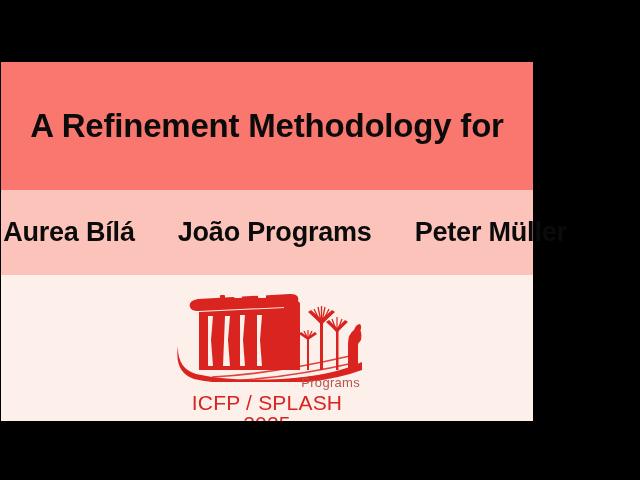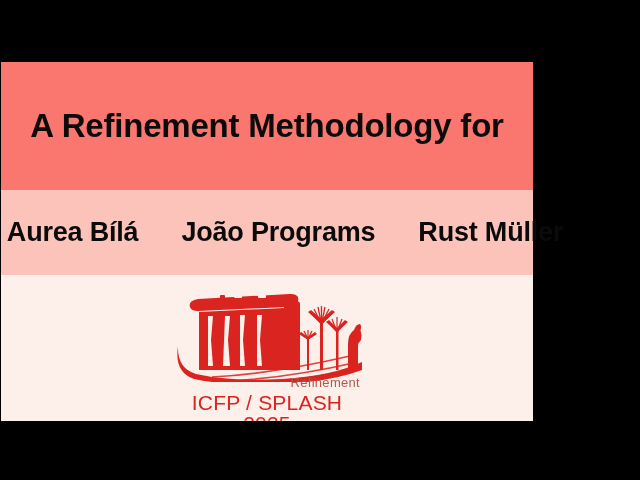--- a/index.html
+++ b/index.html
@@ -135,21 +135,21 @@
   <div class="letterbox top"></div>
 
   <div class="band band-title">
     <div class="title-line">A Refinement Methodology for</div>
   </div>
 
   <div class="band band-authors">
     <div class="authors">
       <span class="author">Aurea Bílá</span>
       <span class="author">João Programs</span>
-      <span class="author">Rust Müller</span>
+      <span class="author">Peter Müller</span>
     </div>
   </div>
 
   <div class="band band-logo">
     <div class="logo-wrap">
 
       <svg class="logo-art" viewBox="0 0 190 100" xmlns="http://www.w3.org/2000/svg">
 
         <path d="M27 88 L27 30 L112 26 L112 88 Z" fill="#D9241F"></path>
 
@@ -204,19 +204,19 @@
 
         <path d="M6 64 Q5 86 24 92 Q60 100 110 97 Q160 94 190 80 L190 88
                  Q158 100 108 102 Q55 104 22 97 Q2 90 6 64 Z" fill="#D9241F"></path>
         <g stroke="#D9241F" stroke-width="1.6" fill="none" opacity="0.85">
           <path d="M40 95 Q100 92 178 74"></path>
           <path d="M52 99 Q112 97 186 80"></path>
           <path d="M70 101 Q126 100 189 86"></path>
         </g>
       </svg>
 
-      <div class="logo-singapore">Refinement</div>
+      <div class="logo-singapore">Programs</div>
       <div class="logo-conf">ICFP / SPLASH 2025</div>
     </div>
   </div>
 
   <div class="letterbox bottom"></div>
 </div>
 
 </body></html>

